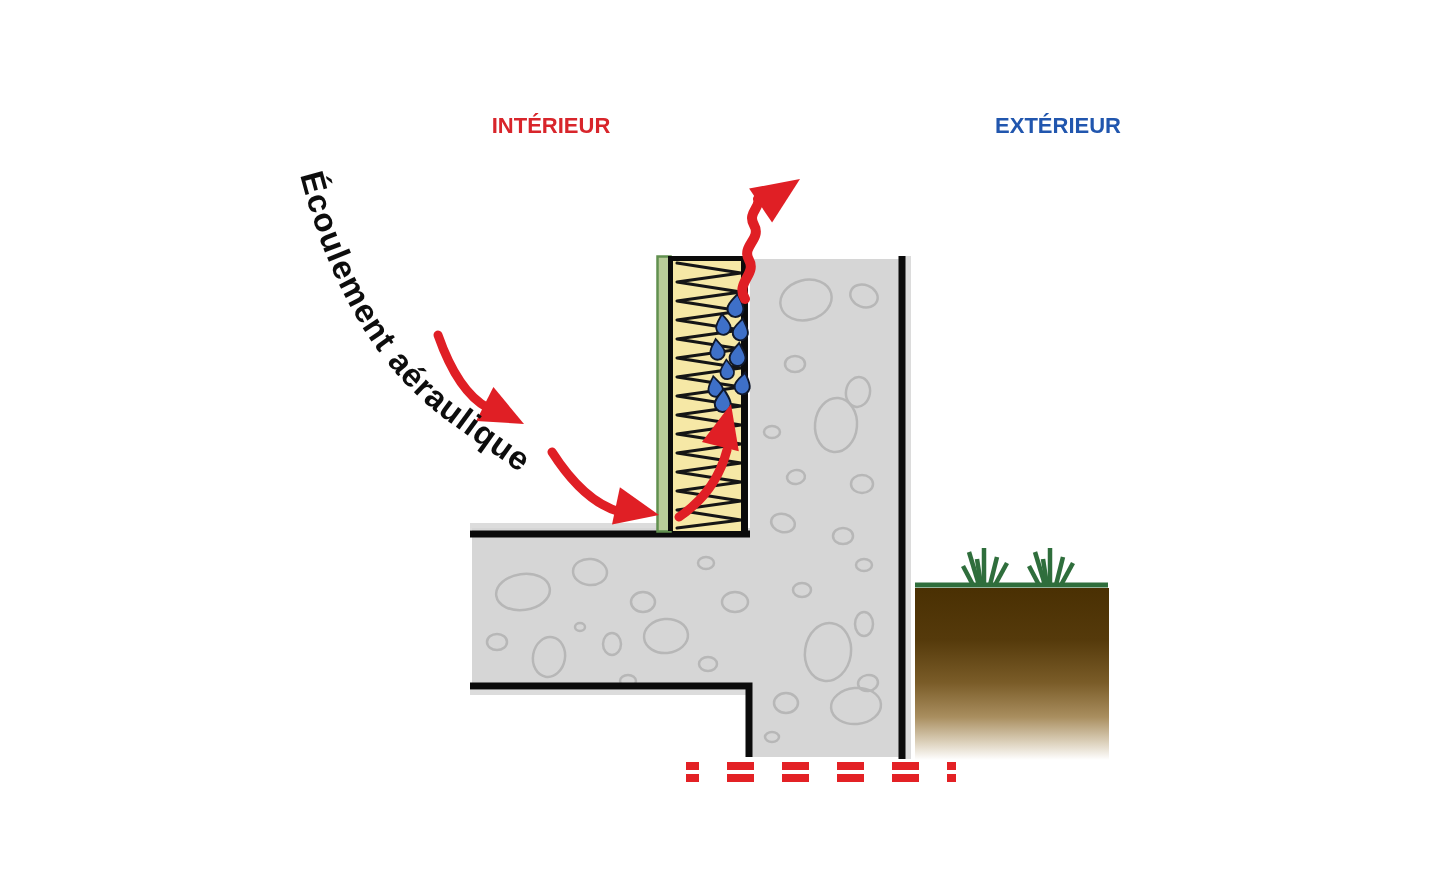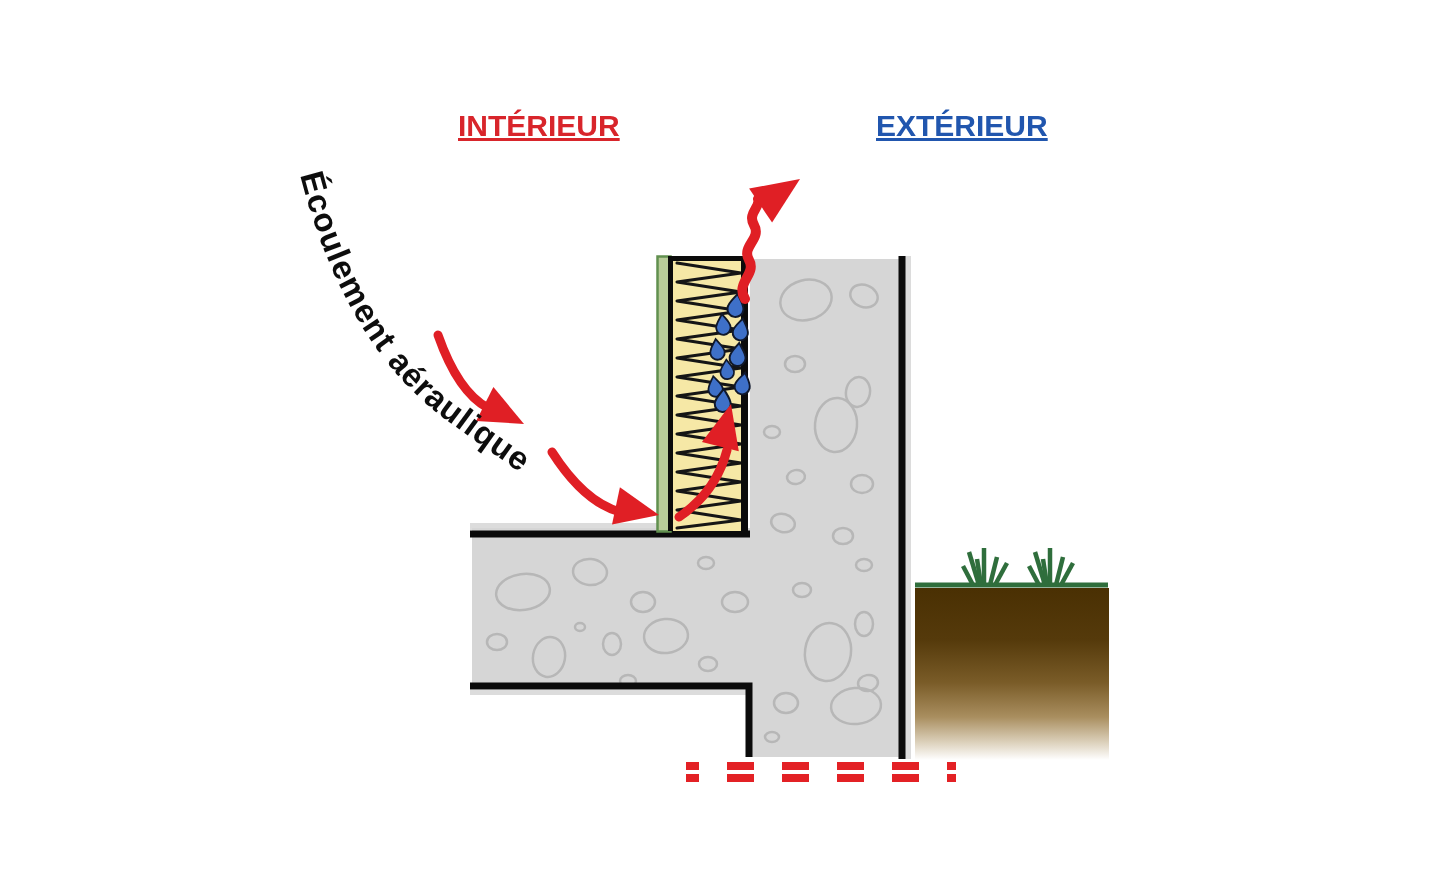--- a/index.html
+++ b/index.html
@@ -1,21 +1,21 @@
 <!DOCTYPE html>
 <html style="--interior-red: #D8252B; --exterior-blue: #2156AE; --arrow-red: #E01F25; --dash-red: #E32125; --concrete-gray: #D6D6D6; --aggregate-outline: #B7B7B7; --edge-light-gray: #DCDCDC; --outline-black: #0B0B0B; --insulation-yellow: #F6E8A6; --board-green: #B9CC9A; --board-green-border: #61904F; --droplet-blue: #3E70C8; --grass-green: #2F6E3C; --soil-dark: #4A3003; --soil-mid: #7A5C28; --soil-light: #DDD2BD;"><head>
 <meta charset="utf-8">
 <style>
   html,body{margin:0;padding:0;background:#ffffff;}
   body{font-family:"Liberation Sans", sans-serif;}
   .canvas{position:relative;width:1448px;height:884px;background:#fff;overflow:hidden;}
   .canvas svg{position:absolute;left:0;top:0;}
-  .title{position:absolute;font-weight:bold;font-size:30px;line-height:30px;white-space:nowrap;text-align:left;text-decoration:underline;}
+  .title{position:absolute;font-weight:bold;font-size:22px;line-height:30px;white-space:nowrap;text-align:center;}
   .title.interior{left:458px;top:111px;width:186px;color:var(--interior-red,#D8252B);}
-  .title.exterior{left:876px;top:111px;width:204px;color:var(--exterior-blue,#2156AE);}
+  .title.exterior{left:956px;top:111px;width:204px;color:var(--exterior-blue,#2156AE);}
 
   .concrete{fill:var(--concrete-gray,#D6D6D6);}
   .halo{fill:var(--edge-light-gray,#DCDCDC);}
   .blob{fill:none;stroke:var(--aggregate-outline,#B7B7B7);stroke-width:2.5;}
   .bline{fill:none;stroke:var(--outline-black,#0B0B0B);}
   .board{fill:var(--board-green,#B9CC9A);stroke:var(--board-green-border,#61904F);stroke-width:2.5;}
   .insul{fill:var(--insulation-yellow,#F6E8A6);}
   .zig{fill:none;stroke:#151515;stroke-width:3;stroke-linejoin:round;stroke-linecap:round;}
   .droplet{fill:var(--droplet-blue,#3E70C8);stroke:#10182b;stroke-width:2;}
   .arrow-stroke{fill:none;stroke:var(--arrow-red,#E01F25);stroke-linecap:round;}

